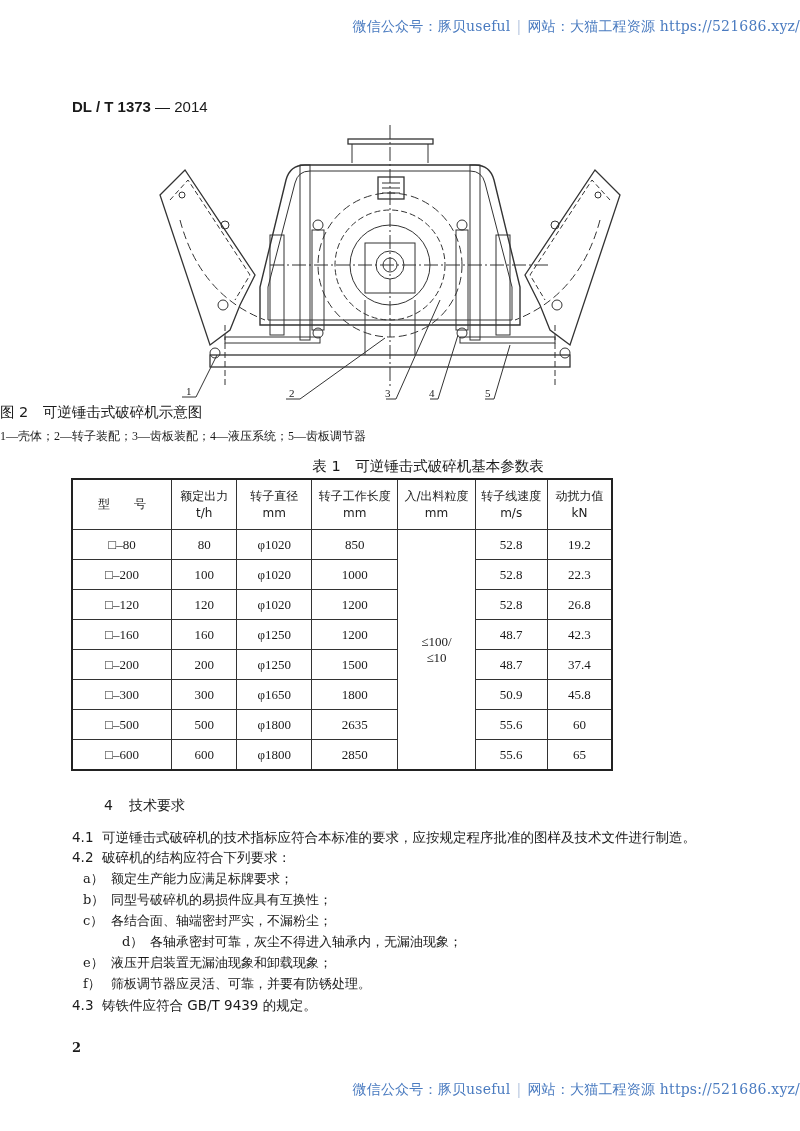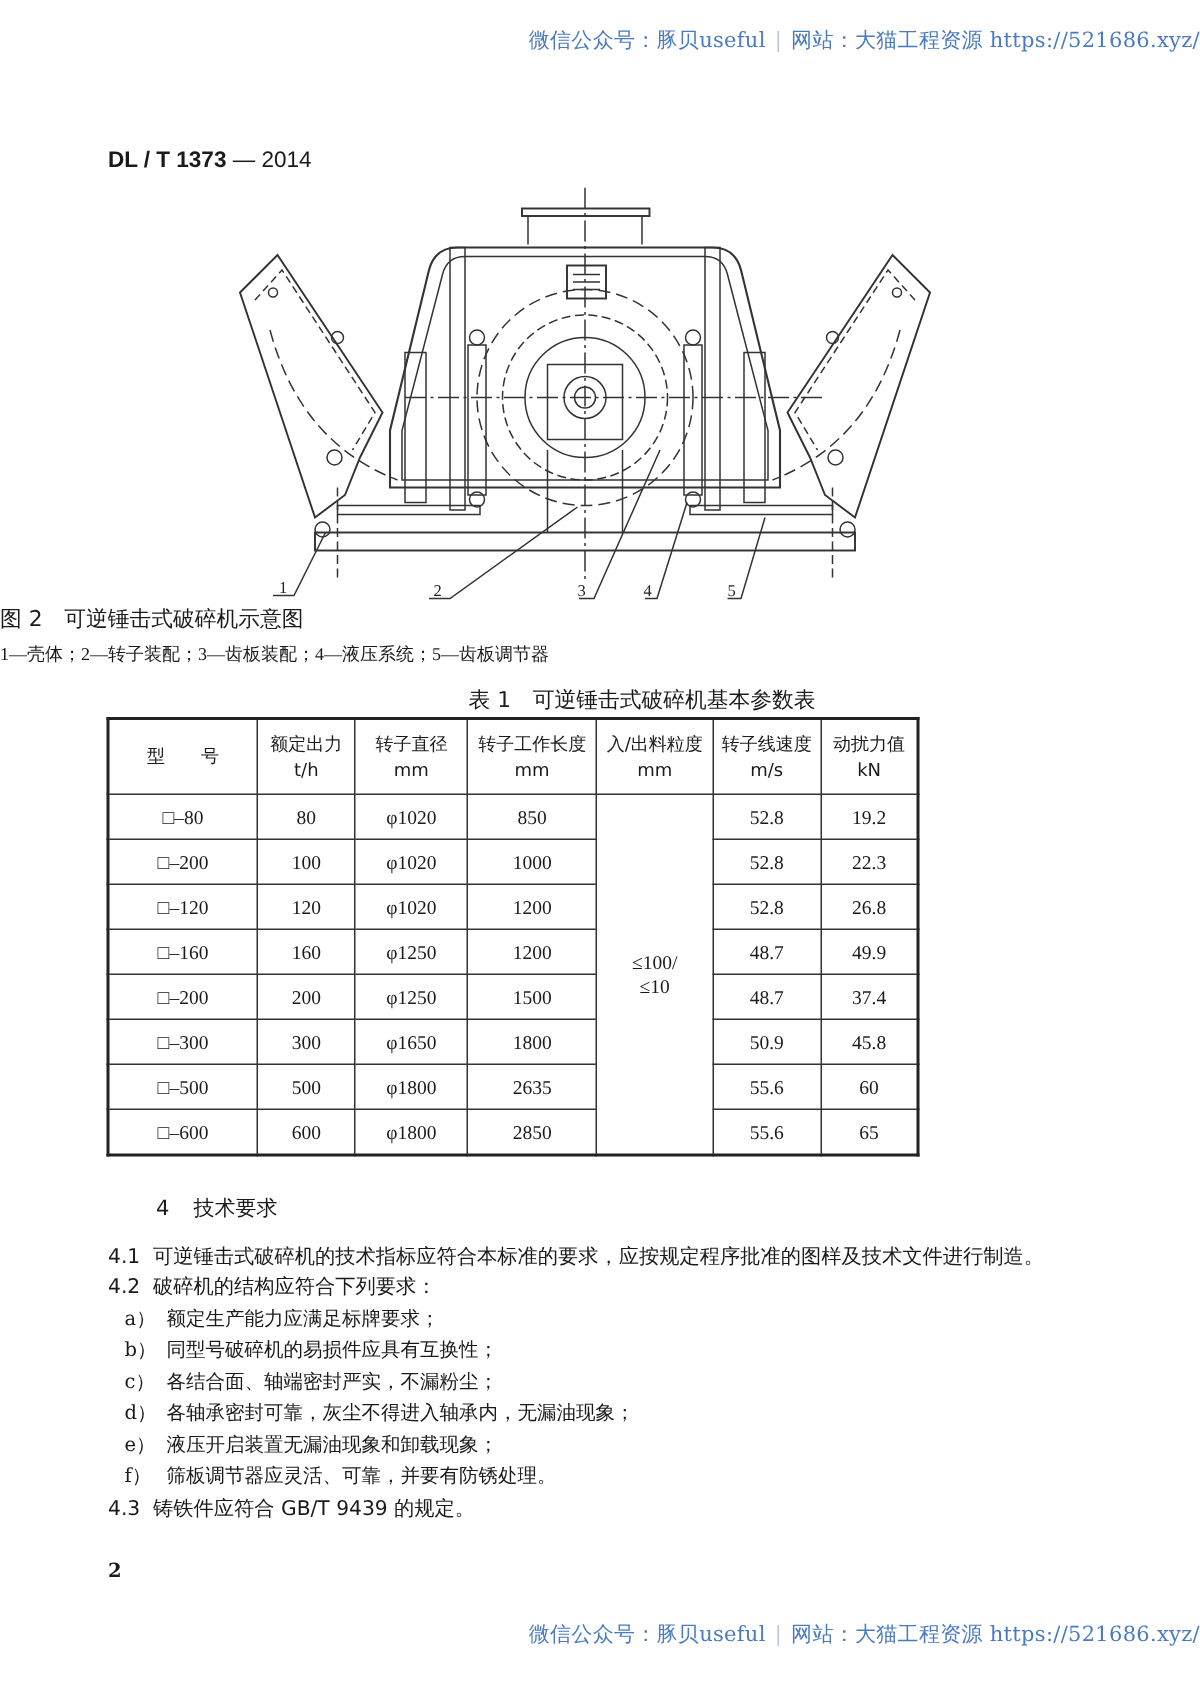--- a/index.html
+++ b/index.html
@@ -167,21 +167,21 @@
       <td>1200</td>
       <td>52.8</td>
       <td>26.8</td>
     </tr>
     <tr>
       <td>□–160</td>
       <td>160</td>
       <td>φ1250</td>
       <td>1200</td>
       <td>48.7</td>
-      <td>49.9</td>
+      <td>42.3</td>
     </tr>
     <tr>
       <td>□–200</td>
       <td>200</td>
       <td>φ1250</td>
       <td>1500</td>
       <td>48.7</td>
       <td>37.4</td>
     </tr>
     <tr>
@@ -218,21 +218,21 @@
 <div class="para" style="top:829px;">
   <span class="num">4.1</span><span>可逆锤击式破碎机的技术指标应符合本标准的要求，应按规定程序批准的图样及技术文件进行制造。</span>
 </div>
 <div class="para" style="top:849px;">
   <span class="num">4.2</span><span>破碎机的结构应符合下列要求：</span>
 </div>
 
 <div class="item" style="top:870px;"><span class="lbl">a）</span><span>额定生产能力应满足标牌要求；</span></div>
 <div class="item" style="top:891px;"><span class="lbl">b）</span><span>同型号破碎机的易损件应具有互换性；</span></div>
 <div class="item" style="top:912px;"><span class="lbl">c）</span><span>各结合面、轴端密封严实，不漏粉尘；</span></div>
-<div class="item" style="top:933px;"><span class="lbl">d）</span><span>各轴承密封可靠，灰尘不得进入轴承内，无漏油现象；</span></div>
+<div class="item" style="top:933px;margin-left:39px;"><span class="lbl">d）</span><span>各轴承密封可靠，灰尘不得进入轴承内，无漏油现象；</span></div>
 <div class="item" style="top:954px;"><span class="lbl">e）</span><span>液压开启装置无漏油现象和卸载现象；</span></div>
 <div class="item" style="top:975px;"><span class="lbl">f）</span><span>筛板调节器应灵活、可靠，并要有防锈处理。</span></div>
 
 <div class="para" style="top:997px;">
   <span class="num">4.3</span><span>铸铁件应符合 GB/T 9439 的规定。</span>
 </div>
 
 <div class="page-num">2</div>
 
 <div class="watermark" style="top:1081px;">

